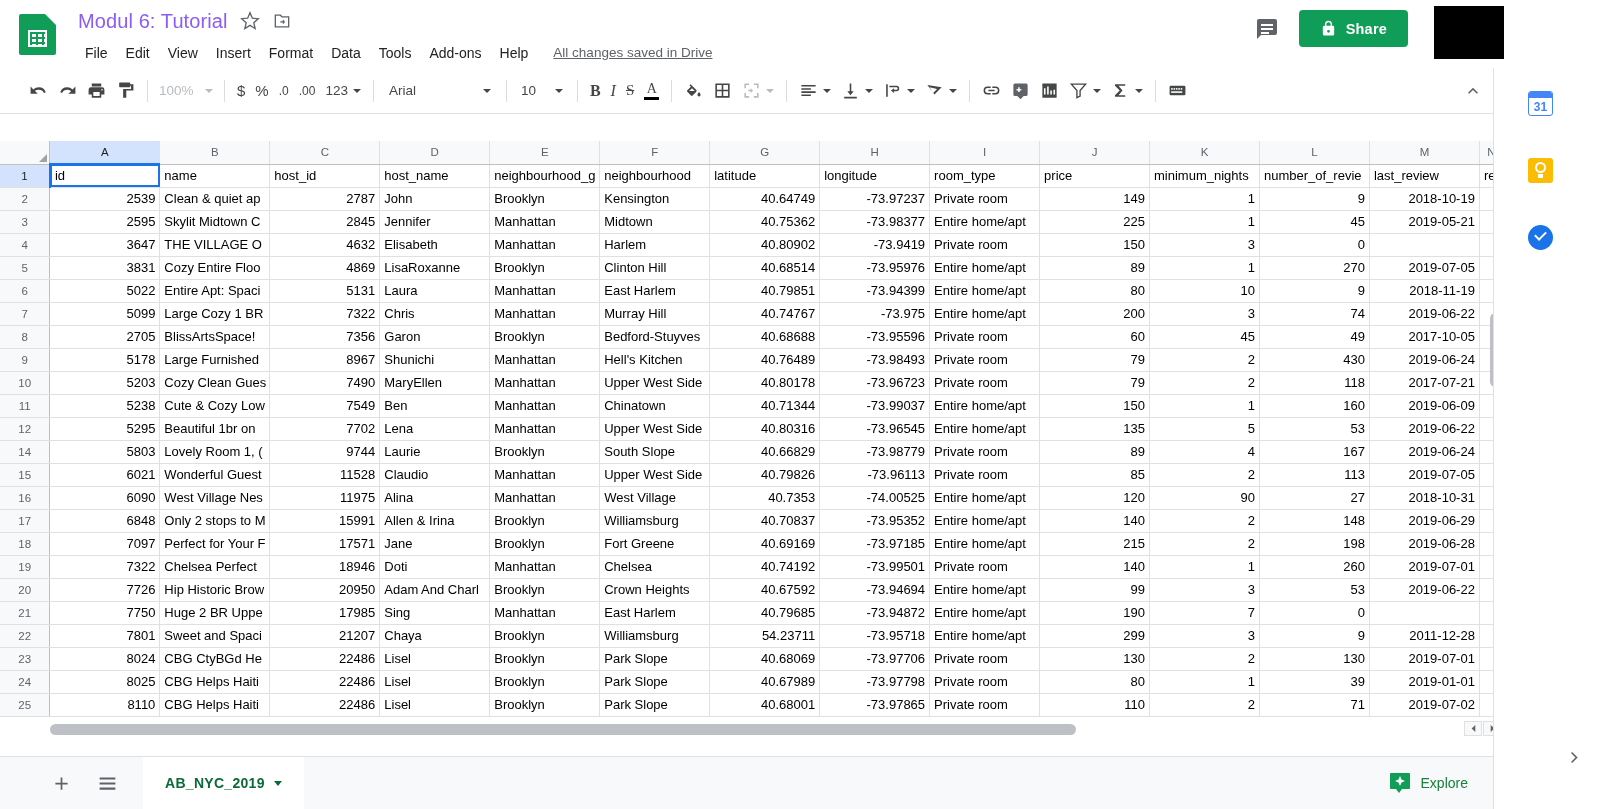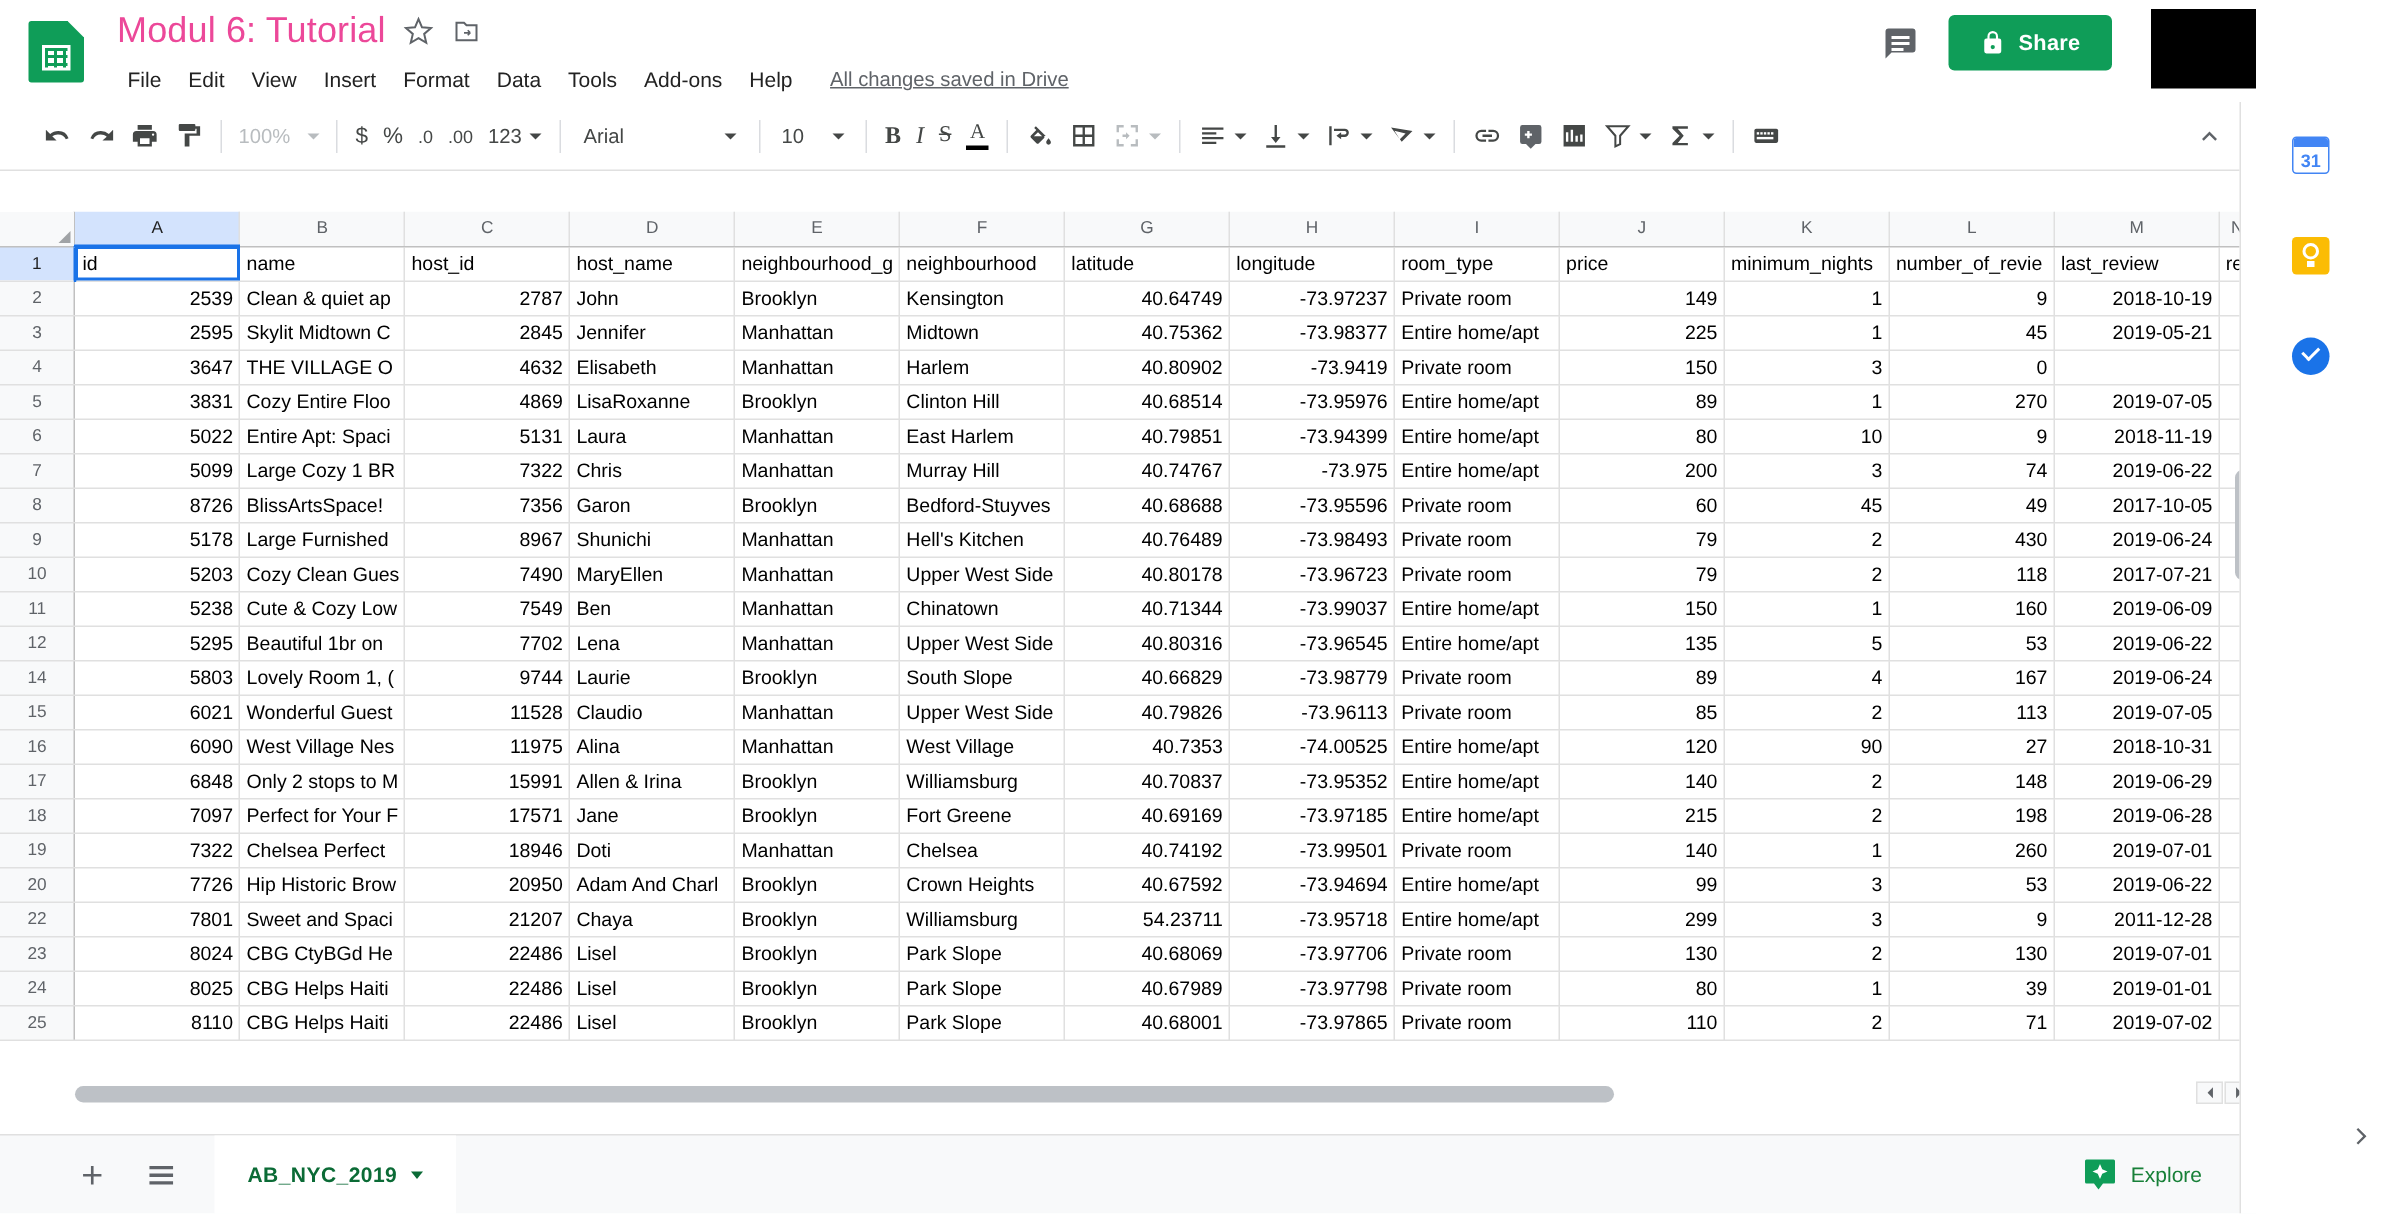--- a/index.html
+++ b/index.html
@@ -26,21 +26,21 @@
     position: absolute; left: 9px; top: 16px; width: 19px; height: 17px;
     background: #fff;
   }
   .logo-grid::before {
     content: ""; position: absolute; left: 2px; top: 2px; right: 2px; bottom: 2px;
     background:
       repeating-linear-gradient(to bottom, #0f9d58 0 2px, transparent 2px 5px),
       repeating-linear-gradient(to right, #0f9d58 0 2px, transparent 2px 6px);
   }
   .title-row { position: absolute; left: 78px; top: 8px; display: flex; align-items: center; gap: 12px; }
-  .doc-title { font-size: 24px; color: #ec4899; line-height: 26px; letter-spacing: .1px; }
+  .doc-title { font-size: 20px; color: #8b5cf6; line-height: 26px; letter-spacing: .1px; }
   .hicon { width: 20px; height: 20px; color: #5f6368; display: block; }
   .hicon svg { display: block; width: 20px; height: 20px; fill: currentColor; }
   .menubar { position: absolute; left: 76px; top: 40px; display: flex; align-items: center; gap: 0px; }
   .menu-item {
     font-size: 14px; color: #222; padding: 4px 9px; border-radius: 3px; cursor: pointer; line-height: 18px;
   }
   .save-state {
     font-size: 13.5px; color: #5f6368; margin-left: 16px; text-decoration: underline;
     cursor: pointer; line-height: 18px;
   }
@@ -533,21 +533,21 @@
             <td class="cell num" style="width: 110px;">-73.975</td>
             <td class="cell txt" style="width: 110px;">Entire home/apt</td>
             <td class="cell num" style="width: 110px;">200</td>
             <td class="cell num" style="width: 110px;">3</td>
             <td class="cell num" style="width: 110px;">74</td>
             <td class="cell num" style="width: 110px;">2019-06-22</td>
             <td class="cell txt" style="width: 24px;"></td>
           </tr>
           <tr>
             <td class="rowhead">8</td>
-            <td class="cell num" style="width: 110px;">8726</td>
+            <td class="cell num" style="width: 110px;">2705</td>
             <td class="cell txt" style="width: 110px;">BlissArtsSpace!</td>
             <td class="cell num" style="width: 110px;">7356</td>
             <td class="cell txt" style="width: 110px;">Garon</td>
             <td class="cell txt" style="width: 110px;">Brooklyn</td>
             <td class="cell txt" style="width: 110px;">Bedford-Stuyves</td>
             <td class="cell num" style="width: 110px;">40.68688</td>
             <td class="cell num" style="width: 110px;">-73.95596</td>
             <td class="cell txt" style="width: 110px;">Private room</td>
             <td class="cell num" style="width: 110px;">60</td>
             <td class="cell num" style="width: 110px;">45</td>
@@ -733,20 +733,37 @@
             <td class="cell txt" style="width: 110px;">Adam And Charl</td>
             <td class="cell txt" style="width: 110px;">Brooklyn</td>
             <td class="cell txt" style="width: 110px;">Crown Heights</td>
             <td class="cell num" style="width: 110px;">40.67592</td>
             <td class="cell num" style="width: 110px;">-73.94694</td>
             <td class="cell txt" style="width: 110px;">Entire home/apt</td>
             <td class="cell num" style="width: 110px;">99</td>
             <td class="cell num" style="width: 110px;">3</td>
             <td class="cell num" style="width: 110px;">53</td>
             <td class="cell num" style="width: 110px;">2019-06-22</td>
+            <td class="cell txt" style="width: 24px;"></td>
+          </tr>
+          <tr>
+            <td class="rowhead">21</td>
+            <td class="cell num" style="width: 110px;">7750</td>
+            <td class="cell txt" style="width: 110px;">Huge 2 BR Uppe</td>
+            <td class="cell num" style="width: 110px;">17985</td>
+            <td class="cell txt" style="width: 110px;">Sing</td>
+            <td class="cell txt" style="width: 110px;">Manhattan</td>
+            <td class="cell txt" style="width: 110px;">East Harlem</td>
+            <td class="cell num" style="width: 110px;">40.79685</td>
+            <td class="cell num" style="width: 110px;">-73.94872</td>
+            <td class="cell txt" style="width: 110px;">Entire home/apt</td>
+            <td class="cell num" style="width: 110px;">190</td>
+            <td class="cell num" style="width: 110px;">7</td>
+            <td class="cell num" style="width: 110px;">0</td>
+            <td class="cell num" style="width: 110px;"></td>
             <td class="cell txt" style="width: 24px;"></td>
           </tr>
           <tr>
             <td class="rowhead">22</td>
             <td class="cell num" style="width: 110px;">7801</td>
             <td class="cell txt" style="width: 110px;">Sweet and Spaci</td>
             <td class="cell num" style="width: 110px;">21207</td>
             <td class="cell txt" style="width: 110px;">Chaya</td>
             <td class="cell txt" style="width: 110px;">Brooklyn</td>
             <td class="cell txt" style="width: 110px;">Williamsburg</td>

